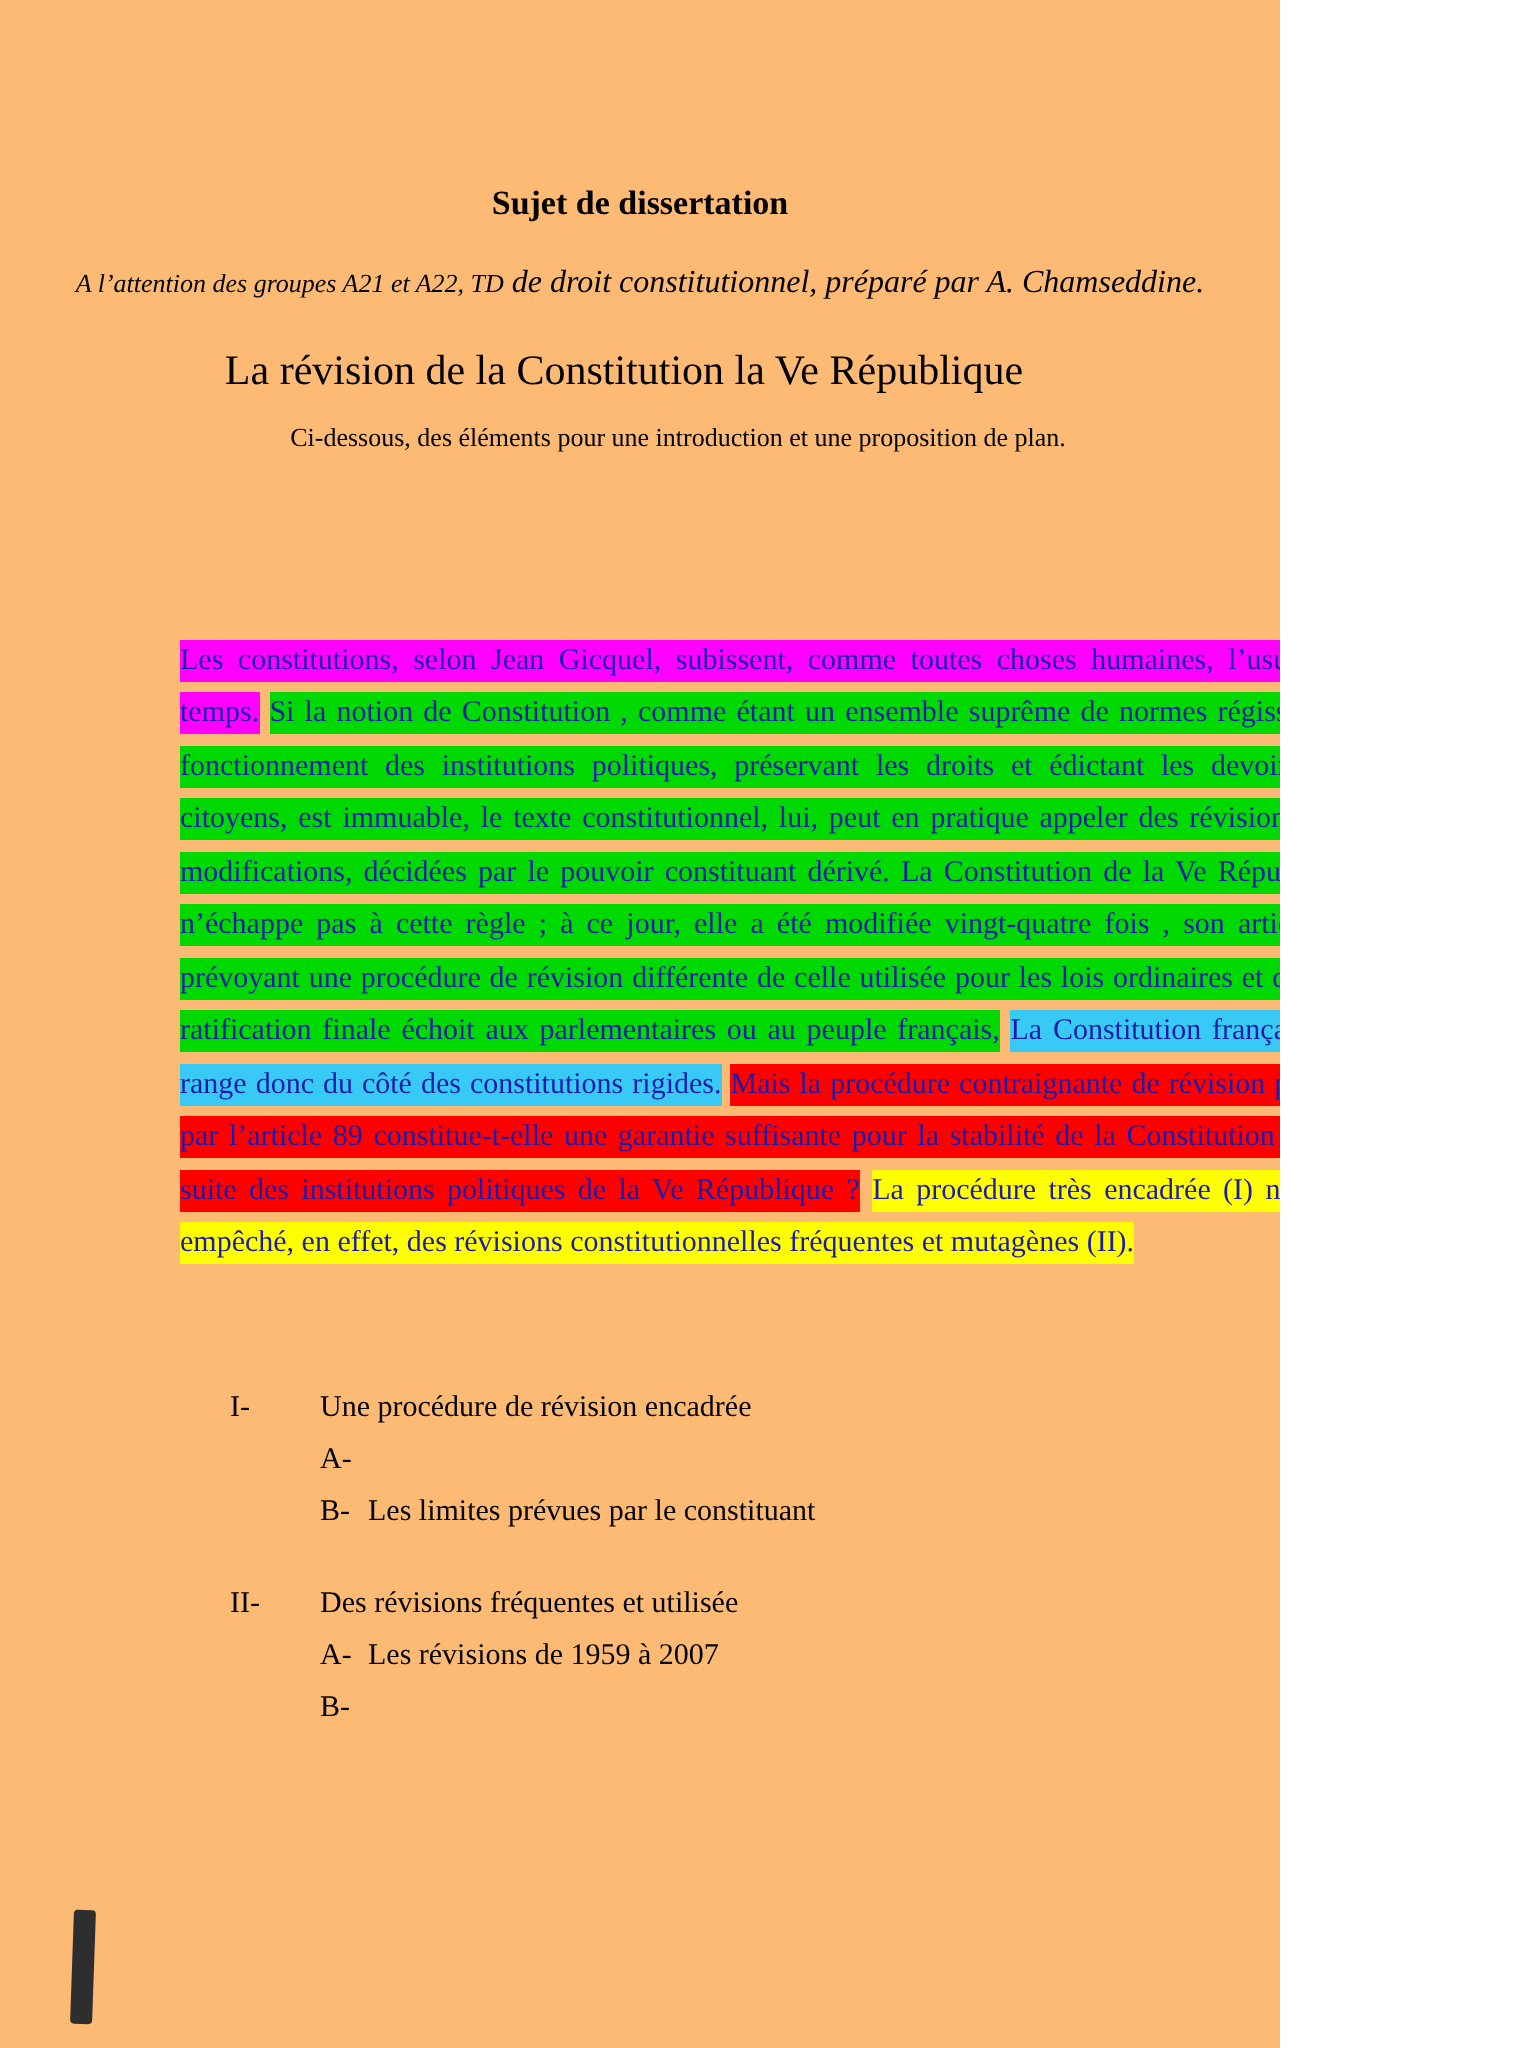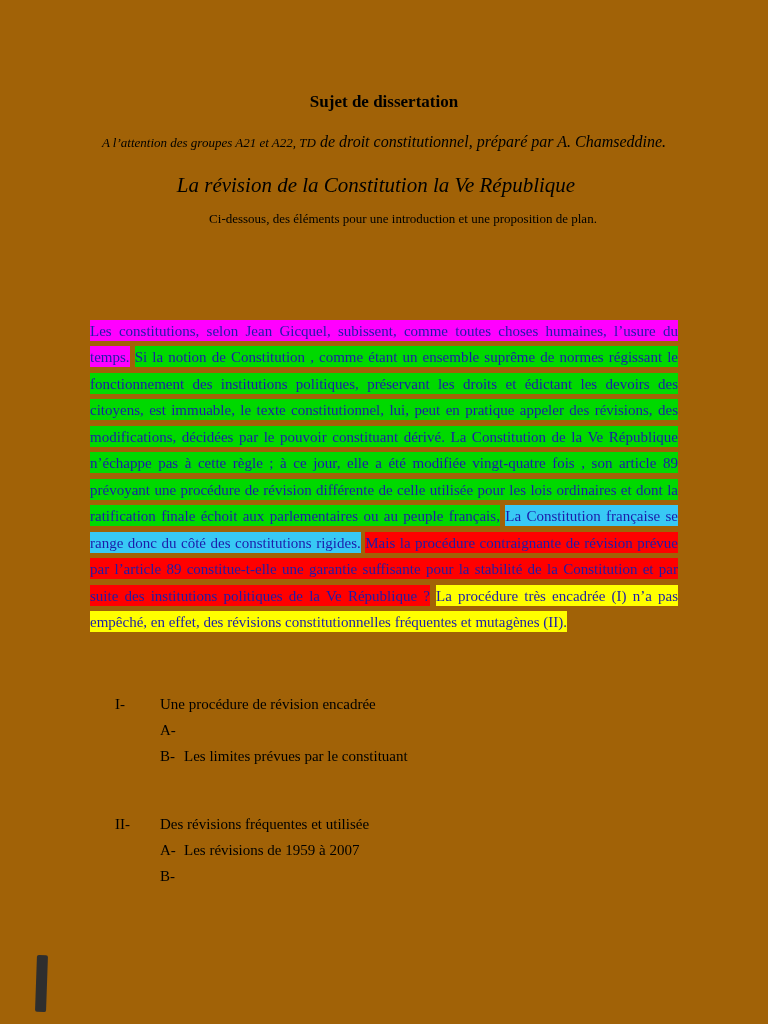--- a/index.html
+++ b/index.html
@@ -2,23 +2,23 @@
 <html><head>
 <meta charset="utf-8">
 <style>
   html, body {
     margin: 0;
     padding: 0;
     background: #ffffff;
   }
   .page {
     position: relative;
-    width: 768px;
+    width: 640px;
     height: 1024px;
-    background: #a16207;
+    background: #fdba74;
     font-family: "Liberation Serif", serif;
     color: #000000;
     overflow: hidden;
   }
   .heading {
     margin: 92px 0 0 0;
     text-align: center;
     font-size: 17px;
     font-weight: bold;
   }
@@ -31,21 +31,20 @@
     font-weight: normal;
     font-size: 13px;
   }
   .audience .aud-rest {
     font-size: 16px;
   }
   .doc-title {
     margin: 22px 16px 0 0;
     text-align: center;
     font-size: 21px;
-    font-style: italic;
     font-weight: normal;
   }
   .subtitle {
     margin: 13px 0 0 0;
     text-align: center;
     font-size: 13px;
     padding-left: 38px;
   }
   .essay {
     margin: 90px 90px 0 90px;
@@ -58,21 +57,21 @@
   .essay .hl {
     padding: 2.5px 0;
   }
   .outline {
     margin: 56px 0 0 115px;
     font-size: 15px;
     line-height: 26px;
     color: #000000;
   }
   .outline .section + .section {
-    margin-top: 42px;
+    margin-top: 20px;
   }
   .sec-title {
     display: flex;
   }
   .sec-title .numeral {
     display: inline-block;
     width: 45px;
     flex: 0 0 45px;
   }
   .outline .item {

